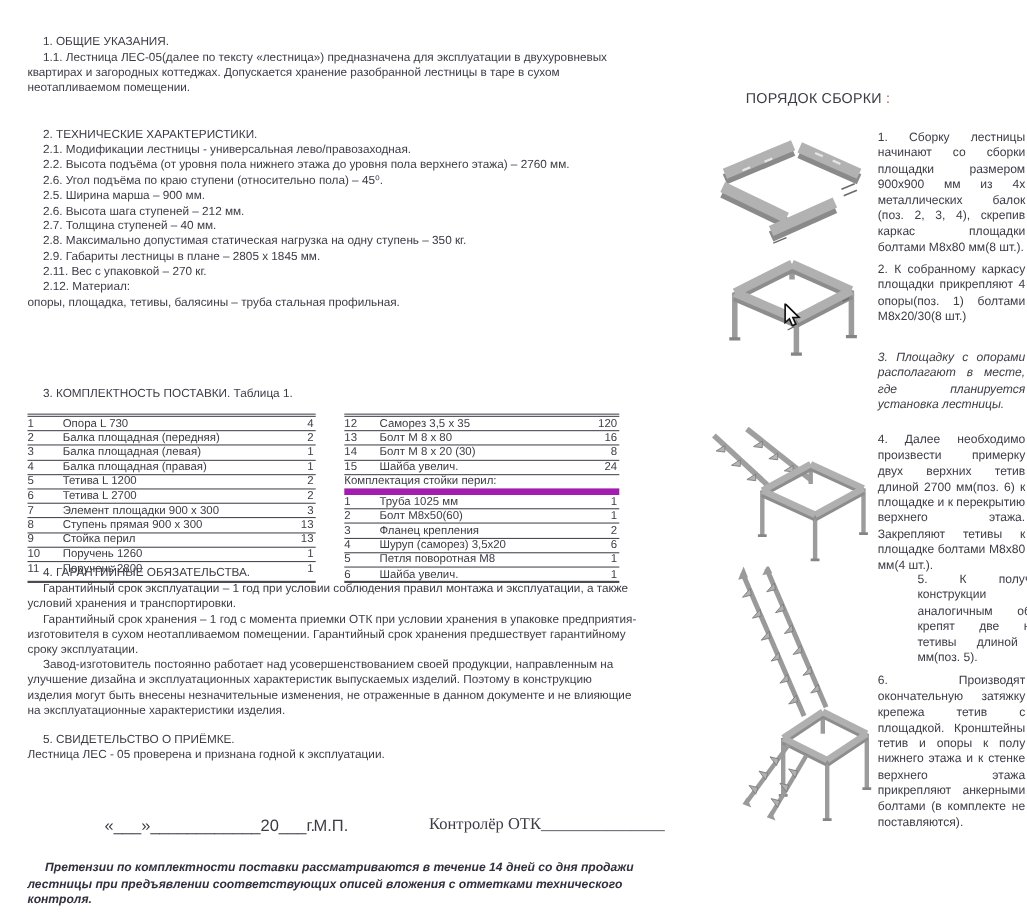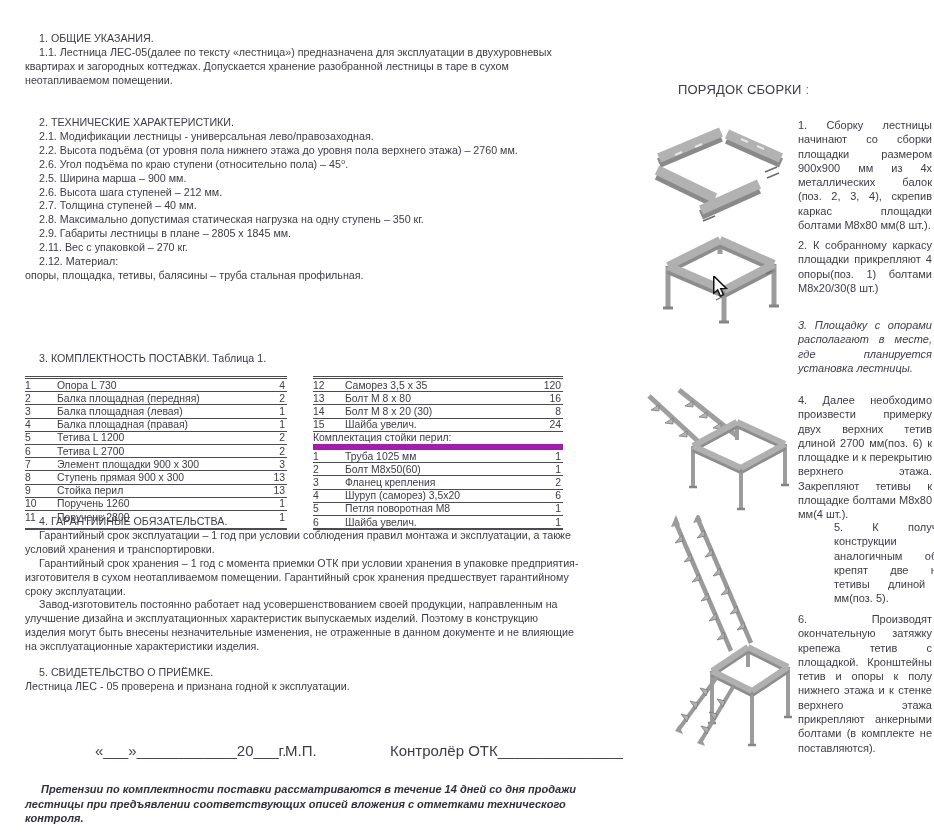--- a/index.html
+++ b/index.html
@@ -181,21 +181,21 @@
 </div>
 
 <div class="abs col-left" style="top:666px;">
   <p>5. СВИДЕТЕЛЬСТВО О ПРИЁМКЕ.</p>
   <p class="noindent">Лестница ЛЕС - 05 проверена и признана годной к эксплуатации.</p>
 </div>
 
 <div class="abs sigrow">
   <span style="left:70px;">«___»____________20___г.</span>
   <span style="left:260px;">М.П.</span>
-  <span style="left:365px;">Контролёр ОТК_______________</span>
+  <span style="left:365px;font-family:Liberation Serif, serif;">Контролёр ОТК_______________</span>
 </div>
 
 <div class="abs footer-note">
   <p>Претензии по комплектности поставки рассматриваются в течение 14 дней со дня продажи лестницы при предъявлении соответствующих описей вложения с отметками технического контроля.</p>
 </div>
 
 <div class="abs asm-title">
   <span class="t">ПОРЯДОК СБОРКИ</span>
   <span style="color:#b9554a;"> <span>:</span></span>
 </div>

